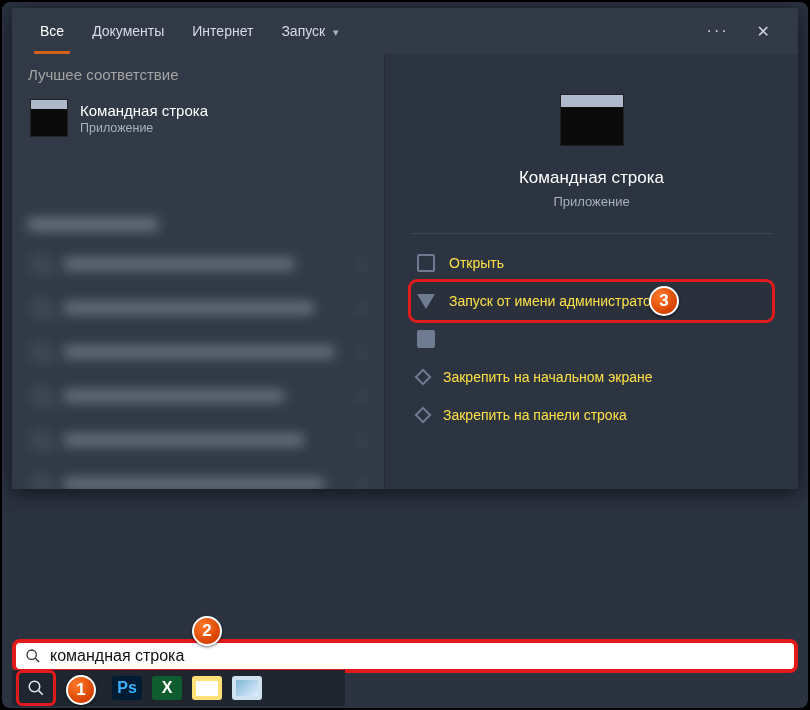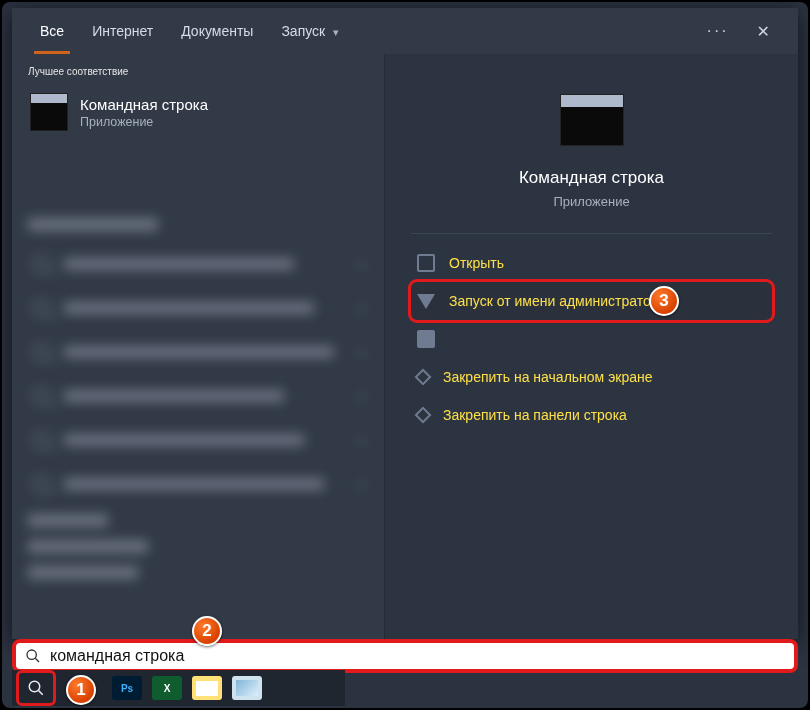--- a/index.html
+++ b/index.html
@@ -1,38 +1,38 @@
 <!DOCTYPE html>
 <html><head>
 <meta charset="utf-8">
 <style>
   * { box-sizing: border-box; margin: 0; padding: 0; }
   html, body { width: 810px; height: 710px; overflow: hidden; font-family: "Segoe UI", Arial, sans-serif; background: #000; }
   .frame { position: relative; width: 810px; height: 710px; border: 2px solid #000; border-radius: 10px; background: #2b3240; }
 
   
-  .search-panel { position: absolute; left: 10px; top: 6px; right: 10px; height: 631px; background: #323a48; box-shadow: 0 4px 20px rgba(0,0,0,.6); color: #e6e9ef; }
+  .search-panel { position: absolute; left: 10px; top: 6px; right: 10px; height: 481px; background: #323a48; box-shadow: 0 4px 20px rgba(0,0,0,.6); color: #e6e9ef; }
 
   
   .tabs { display: flex; align-items: center; height: 46px; padding: 0 14px; }
   .tab { font-size: 14px; color: #d6dbe5; padding: 0 14px; height: 46px; line-height: 46px; cursor: pointer; position: relative; }
   .tab.active { color: #fff; }
   .tab.active::after { content: ""; position: absolute; left: 8px; right: 8px; bottom: 0; height: 3px; background: #d0631b; }
   .tab .chev { margin-left: 4px; font-size: 11px; color: #a9b1c0; }
   .tabs-spacer { flex: 1; }
   .more-dots { color: #cfd5e0; padding: 0 14px; cursor: pointer; letter-spacing: 2px; }
   .close-x { color: #cfd5e0; padding: 0 14px; cursor: pointer; font-size: 16px; }
 
   
   .panel-body { display: flex; height: calc(100% - 46px); }
   .left-col { width: 372px; overflow: hidden; position: relative; }
   .right-col { flex: 1; background: #2d3441; border-left: 1px solid rgba(0,0,0,.15); }
 
   
-  .section-label { font-size: 10px; color: #e5e5e5; padding: 12px 16px 10px; }
+  .section-label { font-size: 15px; color: #a3a3a3; padding: 12px 16px 10px; }
   .best-match { display: flex; align-items: center; padding: 6px 18px 12px; }
   .cmd-thumb { width: 38px; height: 38px; background: #0a0a0a; border: 1px solid #222; margin-right: 12px; position: relative; }
   .cmd-thumb::before { content: ""; position: absolute; top: 0; left: 0; right: 0; height: 9px; background: #aeb9cc; }
   .bm-title { font-size: 15px; color: #fff; }
   .bm-sub { font-size: 12.5px; color: #a8b0be; margin-top: 2px; }
 
   .blur-region { position: absolute; left: 0; right: 0; top: 156px; bottom: 0; filter: blur(6px); padding: 0 10px; }
   .blur-line { display:flex; align-items:center; height: 44px; padding: 0 10px; color: rgba(210,216,228,.45); }
   .blur-ico { width: 18px; height: 18px; border: 2px solid rgba(210,216,228,.35); border-radius: 50%; margin-right: 14px; position: relative; }
   .blur-ico::after { content:""; position:absolute; width:7px; height:2px; background:rgba(210,216,228,.35); transform:rotate(45deg); left:14px; top:14px; }
@@ -60,21 +60,21 @@
 
   
   .search-bar { position:absolute; left:10px; right:10px; top:637px; height:34px; background:#fff; display:flex; align-items:center; border:4px solid #e11b1b; border-radius:8px; }
   .search-bar .mag { width:34px; display:flex; align-items:center; justify-content:center; color:#333; }
   .mag-svg { width:16px; height:16px; }
   .search-input { border:none; outline:none; flex:1; font-size:16px; color:#111; background:transparent; }
 
   
   .taskbar { position:absolute; left:10px; right:463px; bottom:2px; height:36px; background:#1f2630; display:flex; align-items:center; padding-left:4px; }
   .task-search { width:40px; height:36px; display:flex; align-items:center; justify-content:center; color:#e6e9ef; cursor:pointer; outline:3px solid #e11b1b; outline-offset:-3px; border-radius:6px; }
-  .task-icon { width:30px; height:24px; margin-left:10px; border-radius:3px; cursor:pointer; display:flex; align-items:center; justify-content:center; font-size:10px; font-weight:bold; }
+  .task-icon { width:30px; height:24px; margin-left:10px; border-radius:3px; cursor:pointer; display:flex; align-items:center; justify-content:center; font-size:16px; font-weight:bold; }
   .ti-ps  { background:#001c33; color:#3ab0ff; }
   .ti-xl  { background:#0f5c2e; color:#fff; }
   .ti-exp { background:#ffe177; position:relative; }
   .ti-exp::after { content:""; position:absolute; inset:5px 4px 4px 4px; background:#fff; }
   .ti-pv  { background:#cfe3ee; position:relative; }
   .ti-pv::after { content:""; position:absolute; inset:4px; background:linear-gradient(135deg,#7fb6d6,#dfefff); }
 
   
   .badge { position:absolute; width:30px; height:30px; border-radius:50%; background:radial-gradient(circle at 35% 30%, #ff7a2b, #d84200 70%); color:#fff; font-weight:bold; font-size:17px; display:flex; align-items:center; justify-content:center; border:2px solid #fff; box-shadow:0 1px 3px rgba(0,0,0,.6); z-index:50; }
   .b1 { left:64px;  bottom:3px; }
@@ -83,22 +83,22 @@
 </style>
 </head>
 <body>
 
 <div class="frame">
 
   <div class="search-panel">
 
     <div class="tabs">
       <div class="tab active">Все</div>
+      <div class="tab">Документы</div>
       <div class="tab">Интернет</div>
-      <div class="tab">Документы</div>
       <div class="tab">
         <span>Запуск</span>
         <span class="chev">▾</span>
       </div>
       <div class="tabs-spacer"></div>
       <div class="more-dots">···</div>
       <div class="close-x">✕</div>
     </div>
 
     <div class="panel-body">

